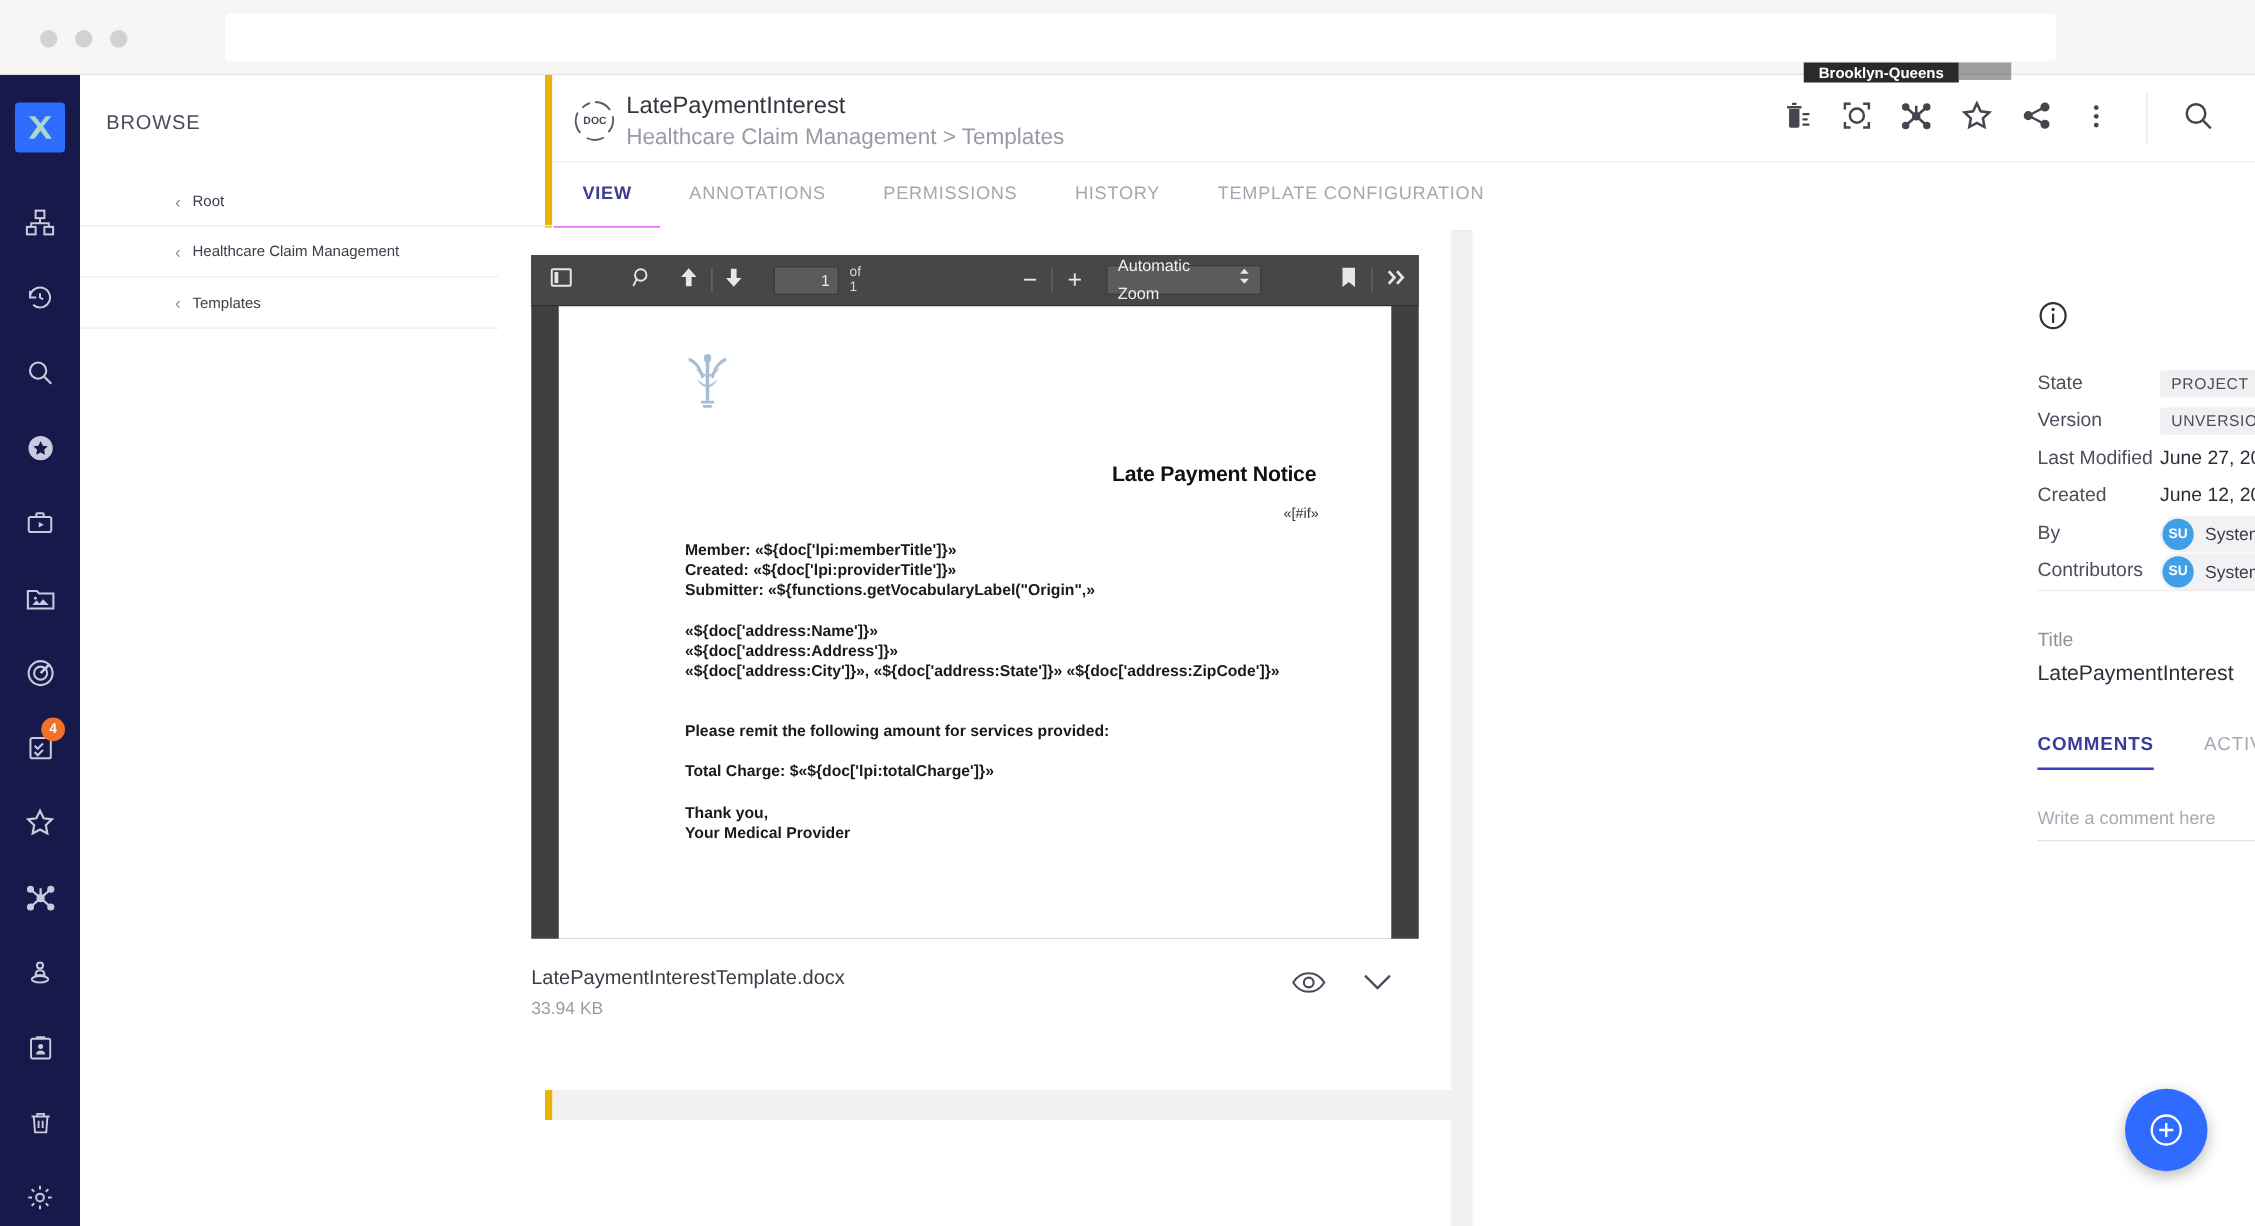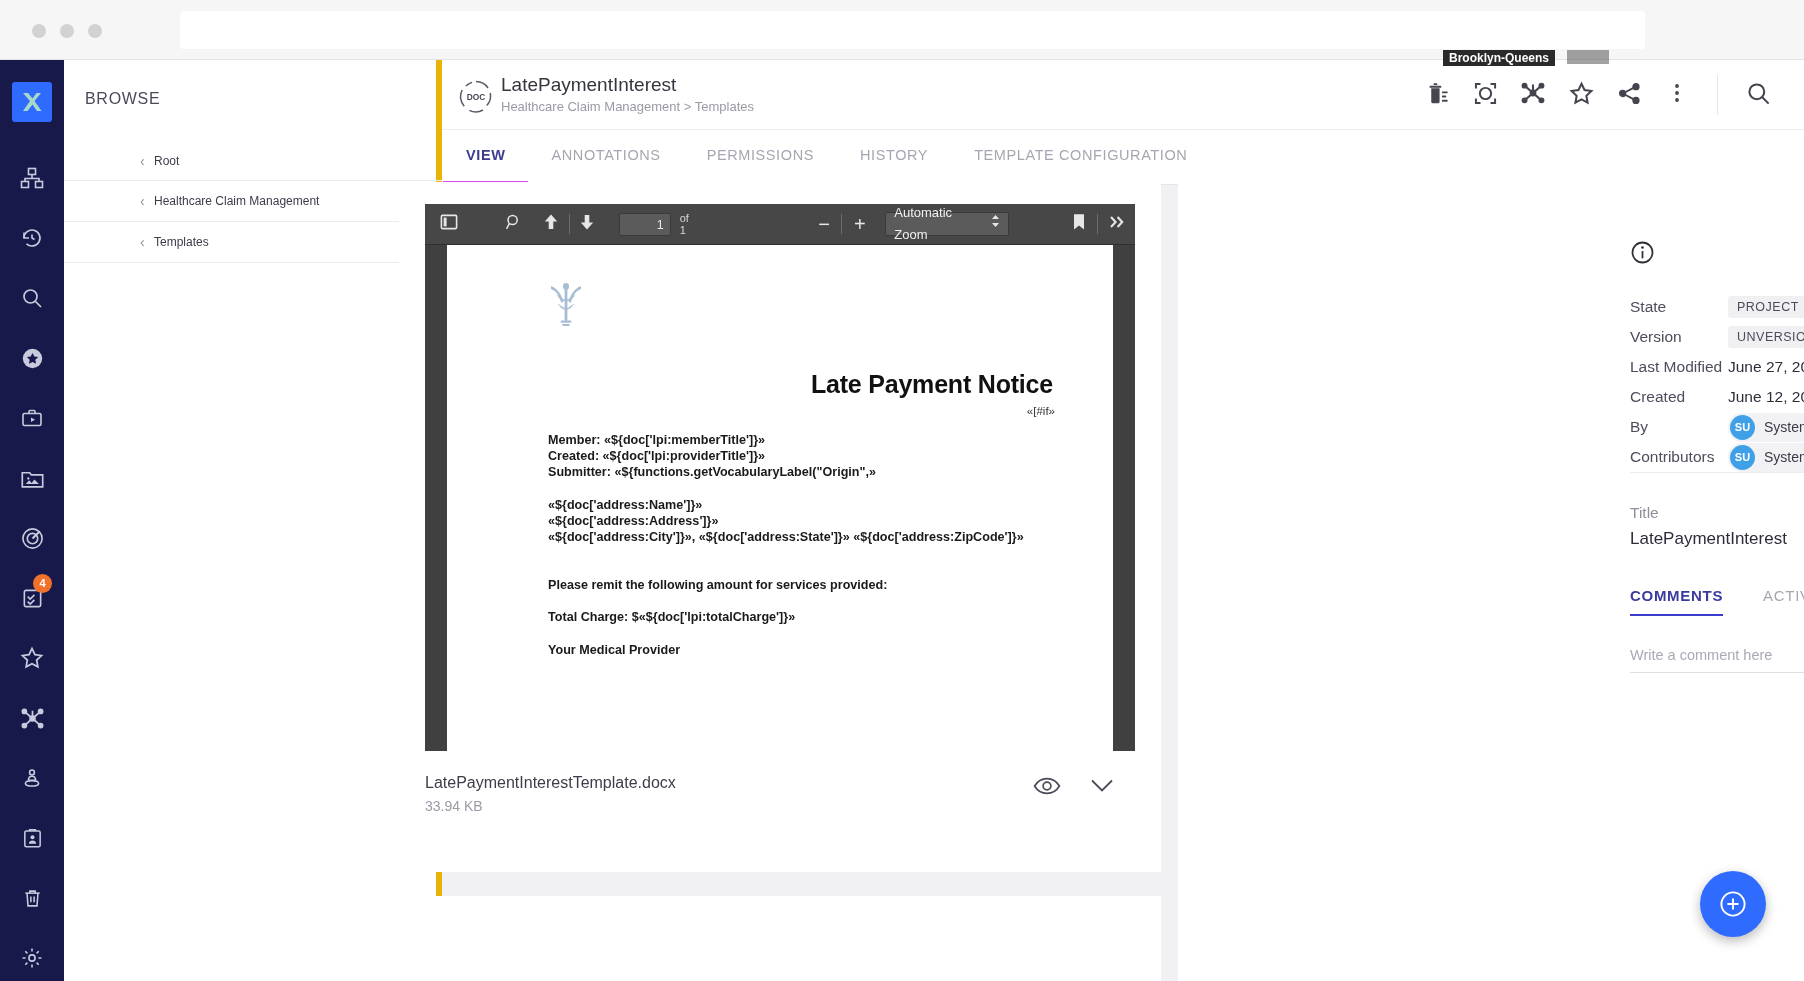--- a/index.html
+++ b/index.html
@@ -82,21 +82,21 @@
   }
   .doc-icon {
     position:absolute; left:17px; top:19px; width:34px; height:34px;
   }
   .doc-title {
     position:absolute; left:59px; top:14px;
     font-size:19px; color:#35353f; font-weight:400;
   }
   .doc-crumb {
     position:absolute; left:59px; top:39px;
-    font-size:13px; color:#9a9aa6;
+    font-size:18px; color:#9a9aa6;
   }
   .hdr-actions {
     position:absolute; right:22px; top:0; height:70px;
     display:flex; align-items:center; gap:0;
   }
   .hdr-btn {
     width:48px; height:48px; display:flex; align-items:center; justify-content:center;
     cursor:pointer;
   }
   .hdr-sep {
@@ -144,21 +144,21 @@
   .pdf-vsep { width:1px; height:20px; background:#6b6b6b; }
   .pdf-page {
     position:absolute; left:22px; top:41px; width:666px; height:506px;
     background:#ffffff;
   }
   .page-inner { position:relative; width:100%; height:100%; }
   .caduceus { position:absolute; left:98px; top:35px; }
   .pdf-h1 {
     position:absolute; left:16px; right:60px; top:125px;
     text-align:right; font-family:"Liberation Sans", sans-serif;
-    font-size:25px; font-weight:bold; color:#111; letter-spacing:-0.2px;
+    font-size:17px; font-weight:bold; color:#111; letter-spacing:-0.2px;
   }
   .pdf-ifmark {
     position:absolute; right:58px; top:160px;
     font-size:11.5px; color:#333;
   }
   .pdf-body {
     position:absolute; left:101px; top:187px; right:14px;
     font-size:12.6px; color:#1a1a1a; line-height:16.2px;
     font-family:"Liberation Sans", sans-serif; font-weight:600;
   }
@@ -217,21 +217,21 @@
   
   .fab {
     position:absolute; right:38px; bottom:44px; width:66px; height:66px;
     border-radius:50%; background:#2f6bff; cursor:pointer;
     display:flex; align-items:center; justify-content:center;
     box-shadow:0 4px 12px rgba(0,0,0,0.28);
   }
 
   
   .tt-artifact {
-    position:absolute; left:1443px; top:50px; width:112px; height:16px;
+    position:absolute; left:1443px; top:50px; width:124px; height:16px;
     background:#2a2a2a; color:#fff; font-size:12px; font-weight:bold;
     text-align:center; line-height:16px; overflow:hidden;
   }
   .tt-artifact2 {
     position:absolute; left:1567px; top:50px; width:42px; height:14px;
     background:#555; opacity:0.55;
   }
 </style>
 </head>
 <body>
@@ -605,20 +605,21 @@
               <div class="pdf-line">Submitter: «${functions.getVocabularyLabel("Origin",»</div>
               <div class="gap"></div>
               <div class="pdf-line">«${doc['address:Name']}»</div>
               <div class="pdf-line">«${doc['address:Address']}»</div>
               <div class="pdf-line">«${doc['address:City']}», «${doc['address:State']}»  «${doc['address:ZipCode']}»</div>
               <div class="gap2"></div>
               <div class="pdf-line">Please remit the following amount for services provided:</div>
               <div class="gap"></div>
               <div class="pdf-line">Total Charge: $«${doc['lpi:totalCharge']}»</div>
               <div class="gap"></div>
+              <div class="pdf-line">Thank you,</div>
               <div class="pdf-line">Your Medical Provider</div>
             </div>
           </div>
         </div>
       </div>
 
       <div class="file-meta">
         <div class="file-name">LatePaymentInterestTemplate.docx</div>
         <div class="file-size">33.94 KB</div>
         <div class="file-actions">

